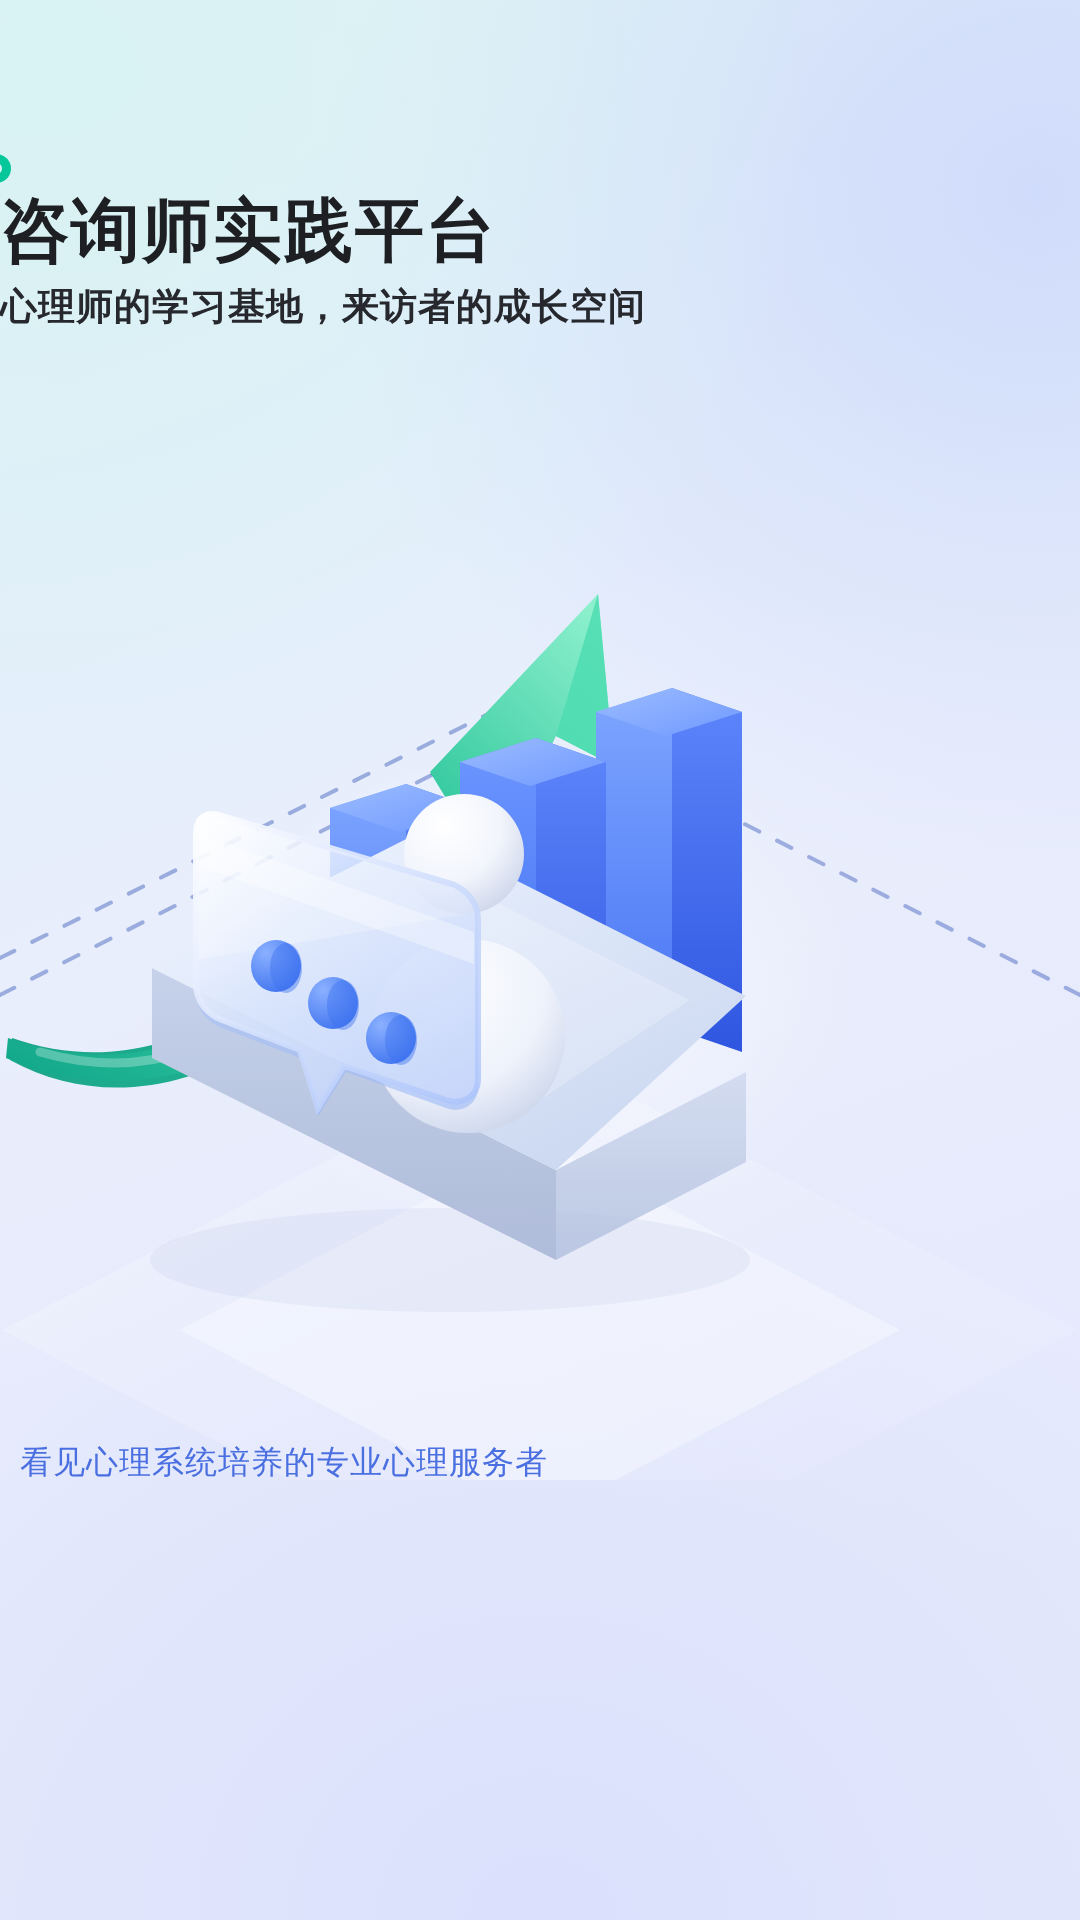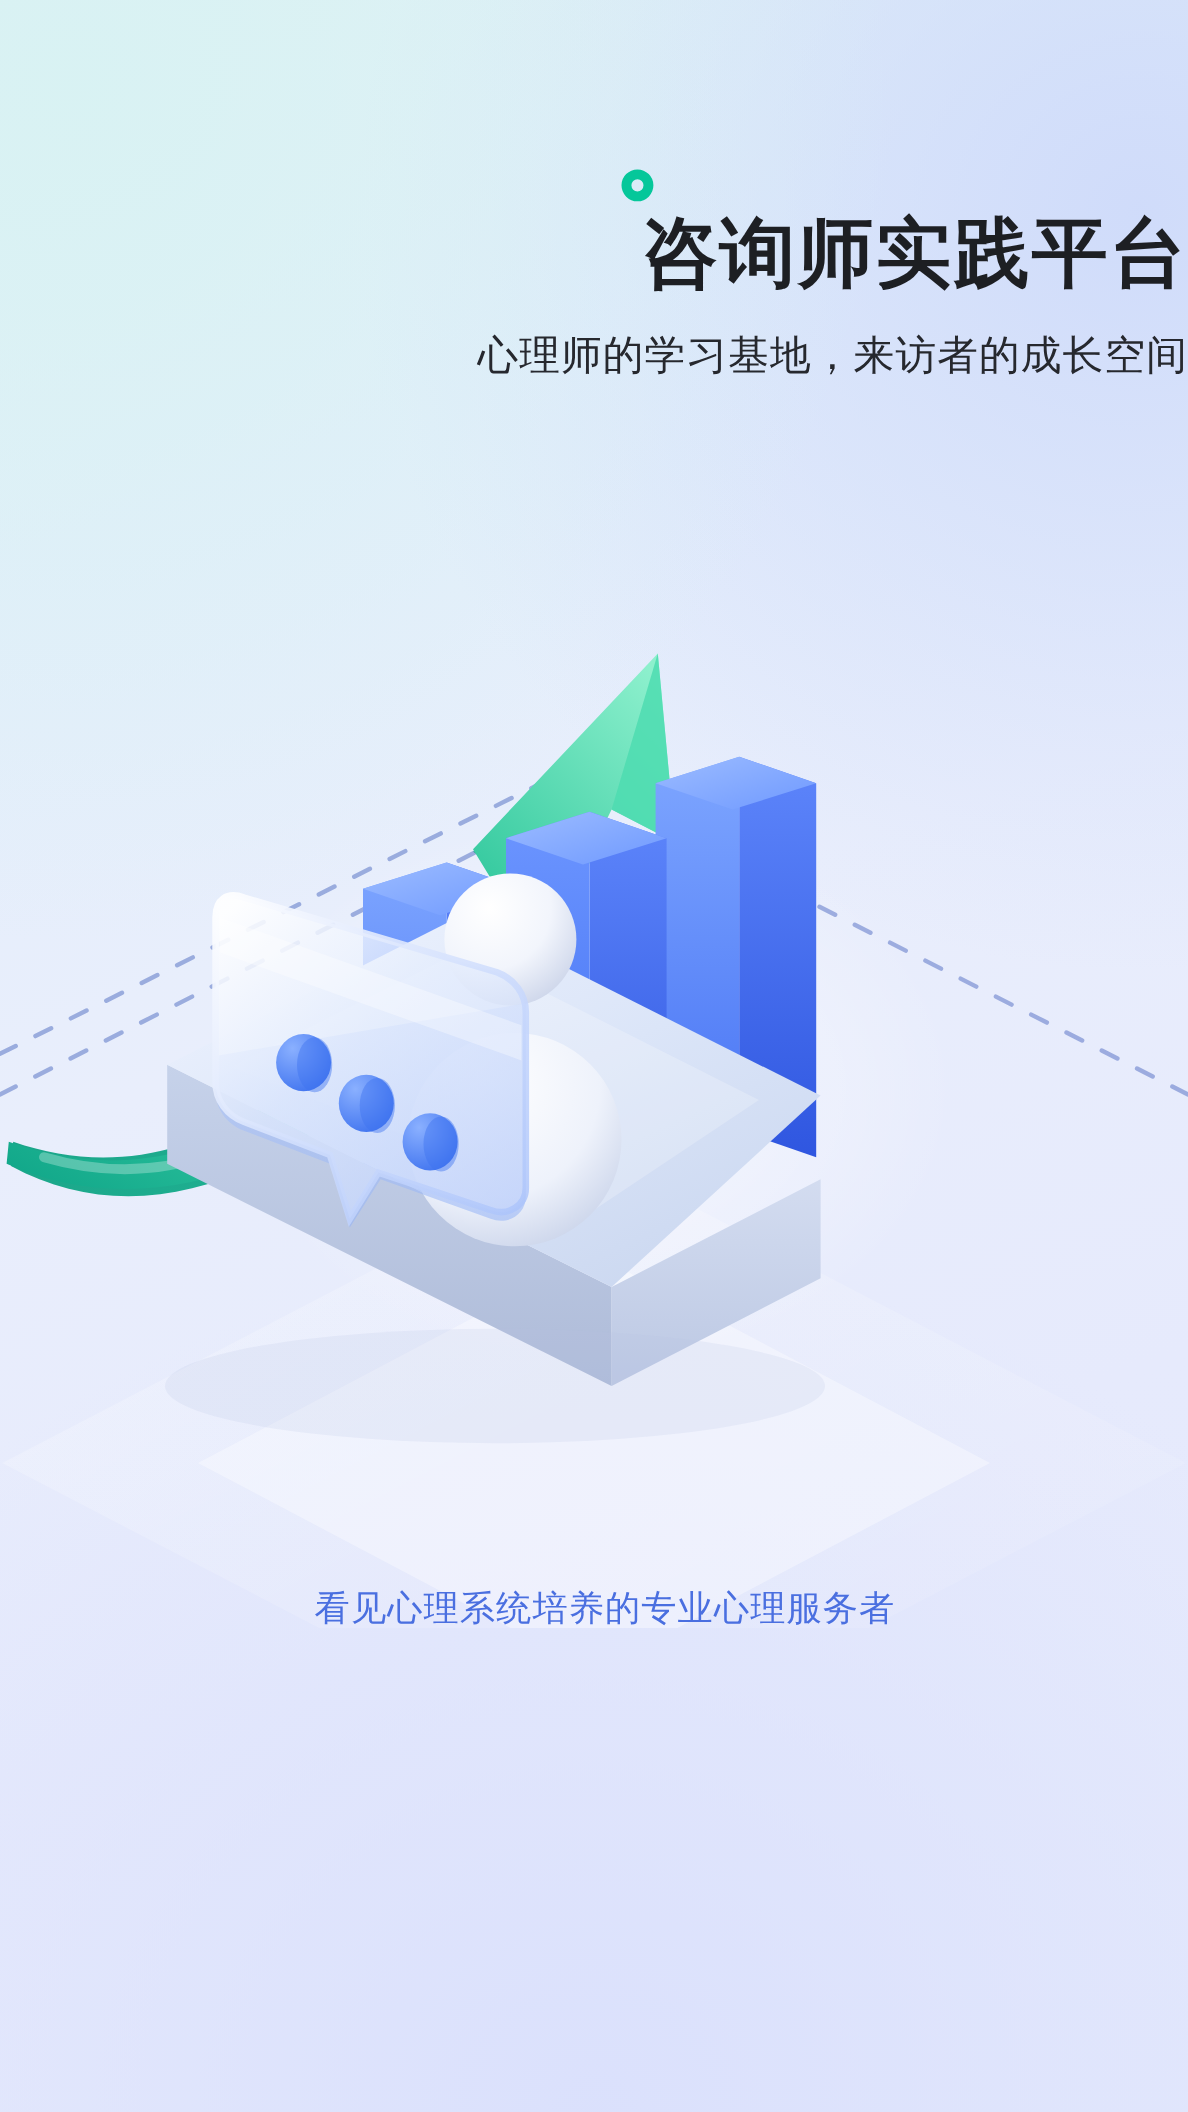--- a/index.html
+++ b/index.html
@@ -13,42 +13,42 @@
     width:1080px; height:1920px;
     background:
       radial-gradient(120% 70% at 6% 4%, rgba(216,242,243,0.95) 0%, rgba(216,242,243,0) 58%),
       radial-gradient(110% 60% at 96% 10%, rgba(206,218,250,0.92) 0%, rgba(206,218,250,0) 60%),
       radial-gradient(130% 65% at 50% 100%, rgba(218,224,252,0.95) 0%, rgba(224,230,253,0) 62%),
       linear-gradient(160deg,#dff2f4 0%, #e3eefb 22%, #e9eefc 45%, #e6eafc 70%, #e4e9fc 100%);
     overflow:hidden;
   }
 
   
-  .header { position:absolute; top:0; left:0; width:100%; text-align:right; }
+  .header { position:absolute; top:0; left:0; width:100%; text-align:left; }
   .title-wrap { position:relative; display:inline-block; margin-top:196px; }
   .dot {
     position:absolute; left:-18px; top:-42px;
     width:29px; height:29px; border-radius:50%;
     border:9px solid #05c79a;
     box-sizing:border-box;
   }
   .title {
     font-size:69px; line-height:1.0; font-weight:bold;
     color:#1d1f23; letter-spacing:2px; white-space:nowrap;
   }
   .subtitle {
-    margin-top:36px;
+    margin-top:20px;
     font-size:37px; line-height:1.2; color:#26282e;
-    letter-spacing:1px; white-space:nowrap;
+    letter-spacing:1px; white-space:nowrap;font-weight:bold;
   }
 
   
   .footer {
     position:absolute; left:0; bottom:0; width:100%;
-    text-align:center; padding-bottom:432px;padding-left:20px;
+    padding-bottom:432px;padding-left:20px;
   }
   .foot-line { font-size:32px; line-height:52px; color:#4a6fe0; letter-spacing:1px; white-space:nowrap; }
 
   
   .illus { position:absolute; left:0; top:560px; width:1080px; height:920px; }
   .illus svg { display:block; width:1080px; height:920px; }
 </style>
 </head>
 <body>
 

